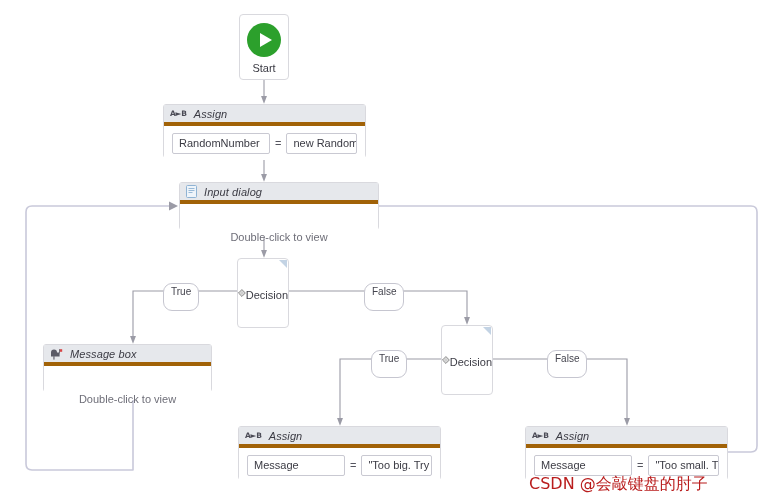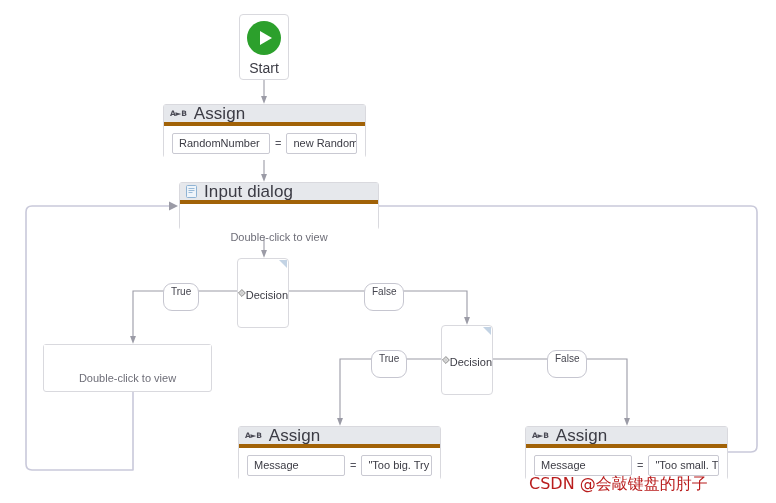--- a/index.html
+++ b/index.html
@@ -24,23 +24,24 @@
   }
   .node-head{
     height:21px;
     background:#e6e8ec;
     border-bottom:4px solid #a16207;
     display:flex;align-items:center;
     padding:0 6px;
     box-sizing:border-box;
   }
   .node-title{
-    font-size:17px;color:#3b3b44;
+    font-size:11px;color:#3b3b44;
     margin-left:7px;letter-spacing:.1px;
     white-space:nowrap;
+    font-style:italic;
   }
   .node-body{
     display:flex;align-items:center;
     height:calc(100% - 21px);
     padding:17px 8px;box-sizing:border-box;
     background:#ffffff;
   }
 
   
   .ico-ab{
@@ -65,21 +66,21 @@
     display:flex;align-items:center;justify-content:center;
     margin-top:2px;
   }
   .play-tri{
     width:0;height:0;
     border-left:12px solid #ffffff;
     border-top:7.5px solid transparent;
     border-bottom:7.5px solid transparent;
     margin-left:4px;
   }
-  .start-label{font-size:14px;color:#3b3b44;margin-top:5px;}
+  .start-label{font-size:11px;color:#3b3b44;margin-top:5px;}
 
   
   .assign{height:54px;}
   #assign-top{left:163px;top:104px;width:203px;}
   #assign-big{left:238px;top:426px;width:203px;}
   #assign-small{left:525px;top:426px;width:203px;}
   .fld{
     height:21px;
     border:1px solid #c9c9d2;
     border-radius:2px;
@@ -226,20 +227,30 @@
   <div class="node decision" id="decision-1">
     <div class="corner"></div>
     <svg width="34" height="34" viewBox="0 0 34 34">
       <path d="M17,2 L32,17 L17,32 L2,17 z" fill="#d8d8d8" stroke="#3a3a3a" stroke-width="2.4"></path>
       <path d="M17,7 L27,17 L17,27 L7,17 z" fill="#cfcfcf" stroke="#ffffff" stroke-width="1"></path>
     </svg>
     <div class="dec-label">Decision</div>
   </div>
 
   <div class="node" id="message-box">
+    <div class="node-head">
+      <svg class="ico-mail" viewBox="0 0 13 12">
+        <path d="M1,4.5 a3,3 0 0 1 6,0 v4 h-6 z" fill="#5a5a66"></path>
+        <rect x="7" y="4.5" width="2.6" height="4" fill="#5a5a66"></rect>
+        <rect x="3.4" y="8.2" width="1.1" height="3.4" fill="#5a5a66"></rect>
+        <rect x="9.6" y="1.2" width="2.6" height="2.6" fill="#d64545"></rect>
+        <rect x="9.2" y="1.2" width="0.8" height="4" fill="#5a5a66"></rect>
+      </svg>
+      <span class="node-title">Message box</span>
+    </div>
     <div class="node-body">
       <span class="dbl">Double-click to view</span>
     </div>
   </div>
 
   <div class="node decision" id="decision-2">
     <div class="corner"></div>
     <svg width="34" height="34" viewBox="0 0 34 34">
       <path d="M17,2 L32,17 L17,32 L2,17 z" fill="#d8d8d8" stroke="#3a3a3a" stroke-width="2.4"></path>
       <path d="M17,7 L27,17 L17,27 L7,17 z" fill="#cfcfcf" stroke="#ffffff" stroke-width="1"></path>

